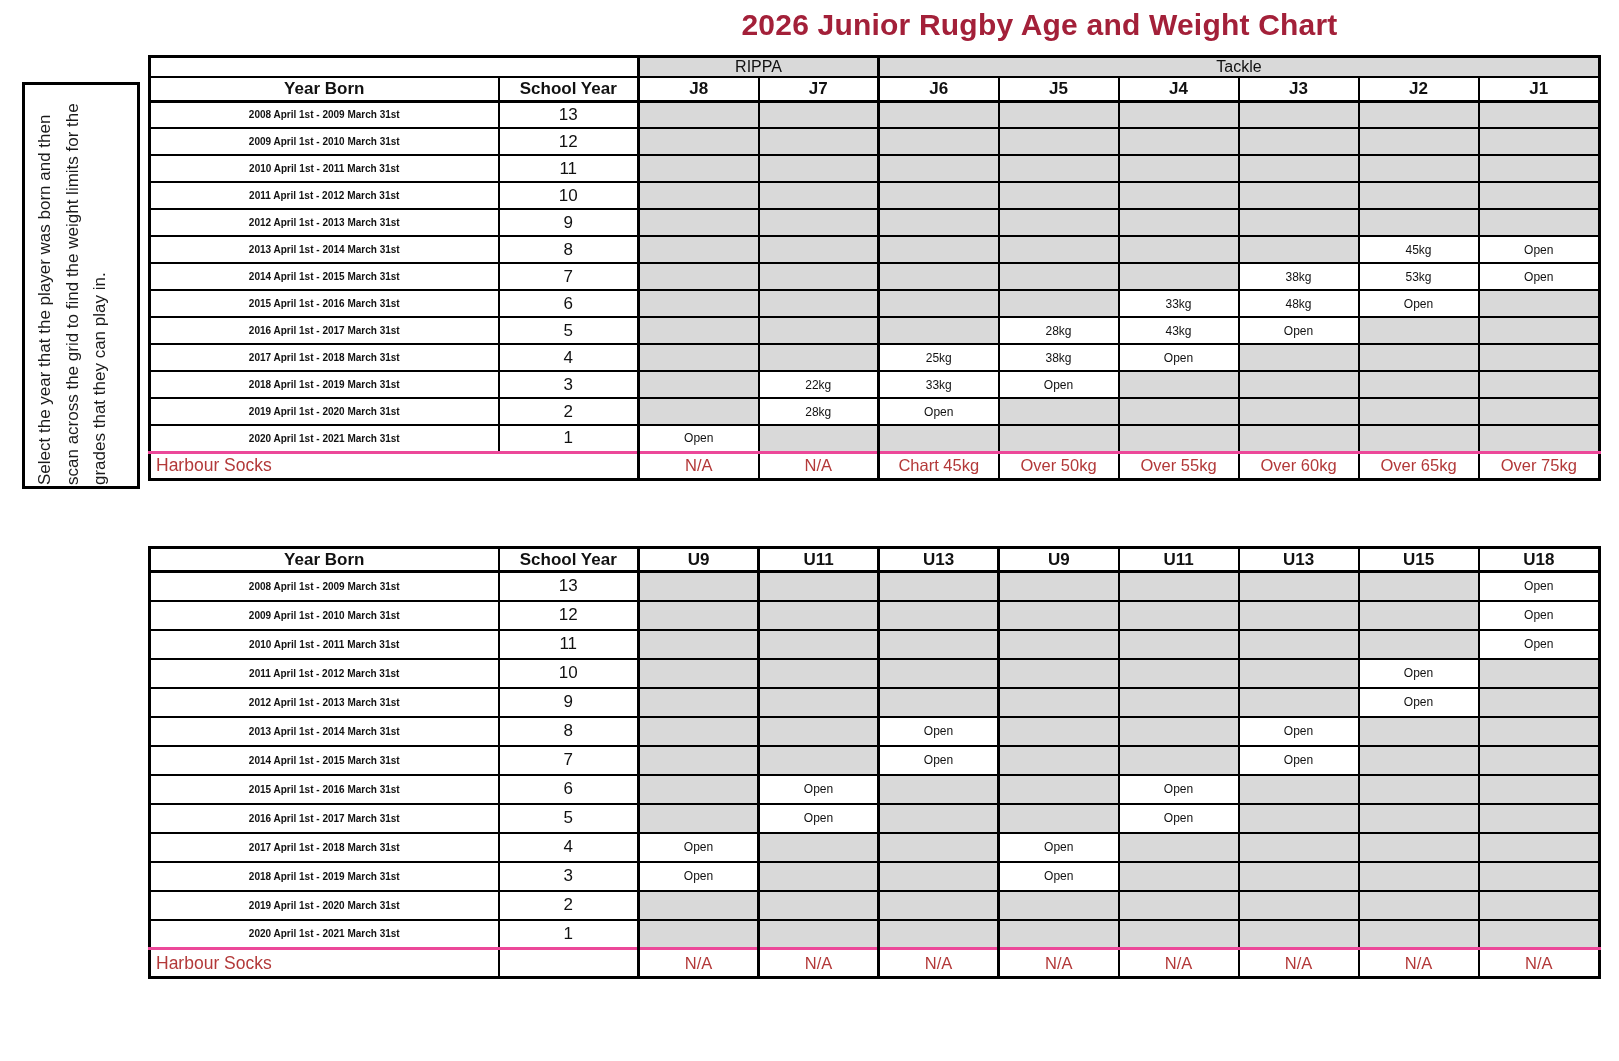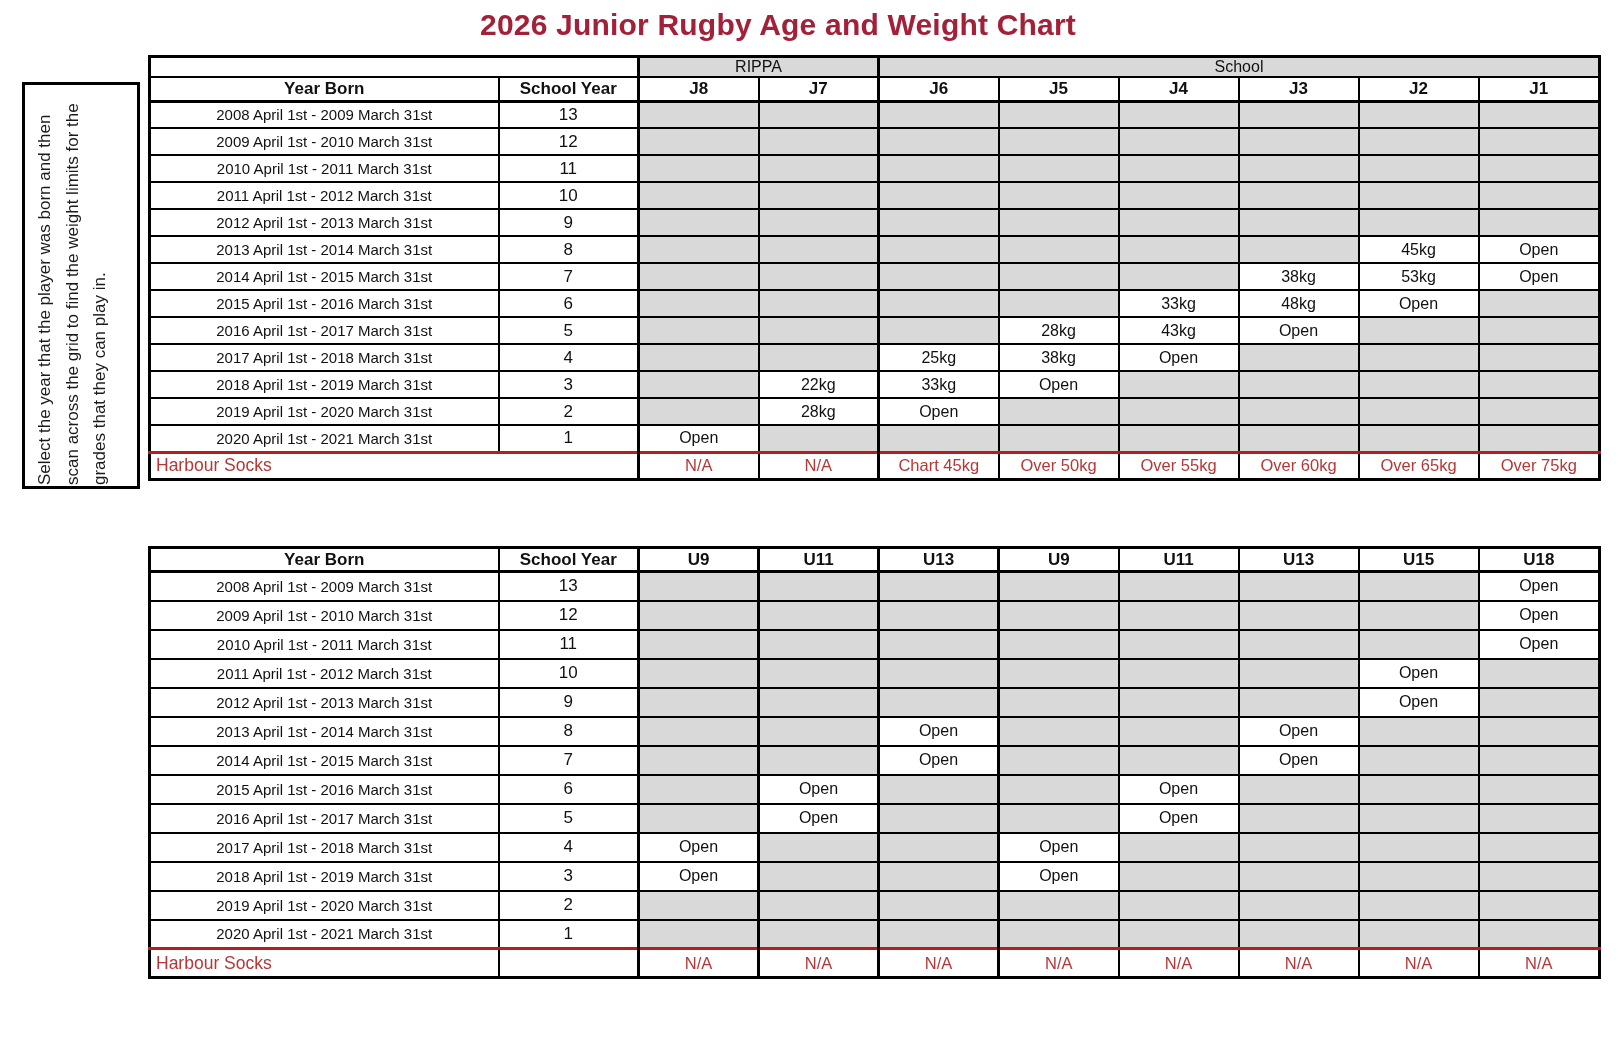--- a/index.html
+++ b/index.html
@@ -4,21 +4,21 @@
 <style>
   html, body { margin:0; padding:0; background:#ffffff; }
   body {
     width:1619px; height:1061px; position:relative;
     font-family:"Liberation Sans", sans-serif; color:#111;
   }
   .page { position:absolute; inset:0; }
 
   #chart-title {
     position:absolute; left:480px; right:20px; top:8px;
-    text-align:left; font-size:30px; font-weight:bold;
+    text-align:center; font-size:30px; font-weight:bold;
     color:#A32039; letter-spacing:0.2px;
   }
 
   
   #instruction-panel {
     position:absolute; left:22px; top:82px; width:118px; height:407px;
     border:3px solid #000; box-sizing:border-box; background:#fff;
   }
   #instruction-text {
     position:absolute; width:398px; height:100px; left:50%; top:50%;
@@ -37,28 +37,28 @@
     border:2px solid #000; padding:0 2px; overflow:hidden;
     white-space:nowrap; box-sizing:border-box; text-align:center;
   }
   .group-row th { height:16px; font-weight:normal; font-size:16px; background:#fff; }
   .group-row th.gray { background:#D9D9D9; }
   .colhead-row th { height:24px; font-size:17px; font-weight:bold; background:#fff; border-bottom:3px solid #000; }
 
   #table-junior tbody td { height:27px; }
   #table-youth  tbody td { height:29px; }
 
-  td.year { font-weight:normal; font-size:15px; }
+  td.year { font-weight:bold; font-size:10px; }
   td.sy   { font-size:17px;text-align:center; }
-  td.val  { font-size:16px; background:#fff; }
+  td.val  { font-size:12px; background:#fff; }
   td.empty{ background:#D9D9D9; }
 
   .tl { border-left:3px solid #000 !important; }
 
-  .footer-row td { border-top:3px solid #b91c1c; height:26px; color:#B33939; font-size:16.5px; background:#fff; }
+  .footer-row td { border-top:3px solid #ec4899; height:26px; color:#B33939; font-size:16.5px; background:#fff; }
   td.hs-label { text-align:left; padding-left:5px; font-size:17.5px; }
 </style>
 </head>
 <body>
 
 <div class="page">
 
   <div id="chart-title">2026 Junior Rugby Age and Weight Chart</div>
 
   <div id="instruction-panel">
@@ -75,21 +75,21 @@
         <col style="width:120px">
       <col style="width:120px">
         <col style="width:120px">
         <col style="width:120px">
         <col style="width:121px">
     </colgroup>
     <thead>
         <tr class="group-row">
           <th colspan="2" class="group-cell"></th>
           <th colspan="2" class="group-cell gray tl">RIPPA</th>
-          <th colspan="6" class="group-cell gray tl">School</th>
+          <th colspan="6" class="group-cell gray tl">Tackle</th>
         </tr>
         <tr class="colhead-row">
           <th class="">Year Born</th>
           <th class="">School Year</th>
           <th class="tl">J8</th>
           <th class="">J7</th>
           <th class="tl">J6</th>
           <th class="">J5</th>
           <th class="">J4</th>
           <th class="">J3</th>

